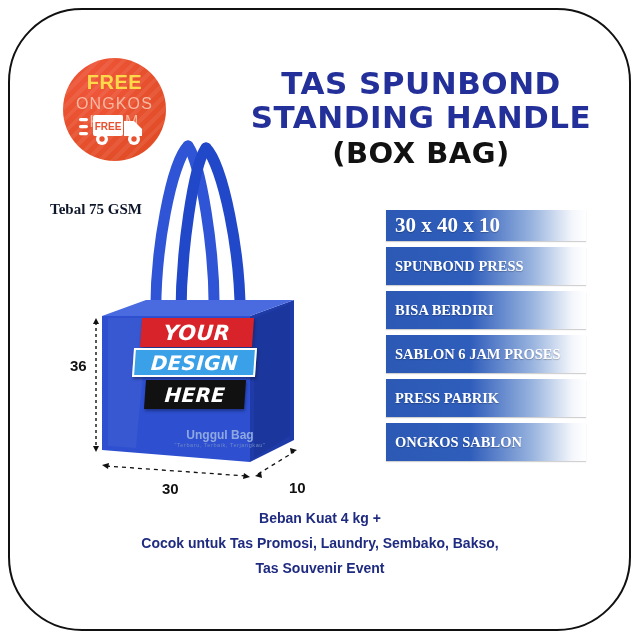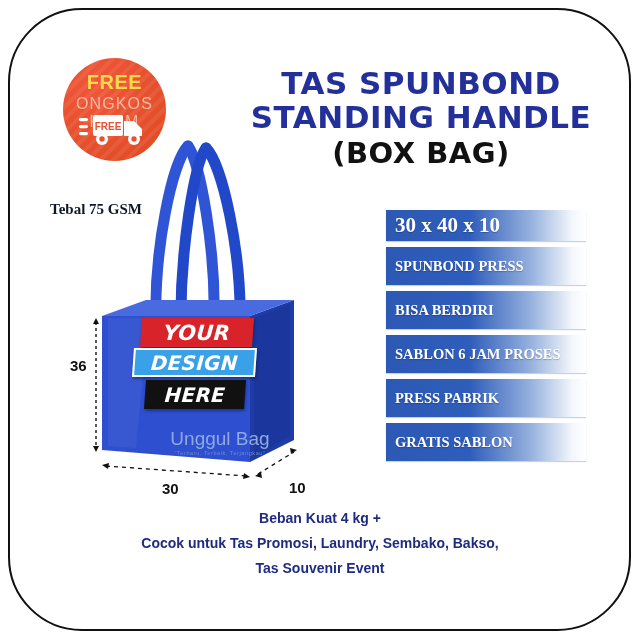--- a/index.html
+++ b/index.html
@@ -57,21 +57,21 @@
         letter-spacing:.3px;}
   .band.b1{left:8px;top:0;width:112px;background:#d8232a;transform:skewX(-4deg);}
   .band.b1 span{font-size:21px;}
   .band.b2{left:0;top:30px;width:123px;background:#3aa0e8;border:2px solid #fff;box-sizing:border-box;transform:skewX(-4deg);}
   .band.b2 span{font-size:20px;}
   .band.b3{left:12px;top:62px;width:100px;background:#111;transform:skewX(-4deg);}
   .band.b3 span{font-size:20px;}
 
   
   #wm{position:absolute;left:160px;top:428px;text-align:center;width:120px;}
-  #wm .wm1{color:#8fa9e0;font-size:19px;font-family:"Liberation Sans",sans-serif;}
+  #wm .wm1{color:#8fa9e0;font-size:12px;font-family:"Liberation Sans",sans-serif;font-weight:bold;}
   #wm .wm2{color:#6f8ac6;font-size:5.5px;letter-spacing:.6px;font-family:"Liberation Sans",sans-serif;}
 
   
   #caption{position:absolute;left:40px;top:506px;width:560px;text-align:center;color:#1f2b80;
         font-weight:bold;font-size:14px;line-height:25px;font-family:"Liberation Sans",sans-serif;}
 </style>
 </head>
 <body>
 
 <div id="card">
@@ -112,21 +112,21 @@
     <div class="fbar">
       <span>BISA BERDIRI</span>
     </div>
     <div class="fbar">
       <span>SABLON 6 JAM PROSES</span>
     </div>
     <div class="fbar">
       <span>PRESS PABRIK</span>
     </div>
     <div class="fbar">
-      <span>GRATIS SABLON</span>
+      <span>ONGKOS SABLON</span>
     </div>
   </div>
 
   <svg id="bag" viewBox="0 0 230 340">
 
     <path d="M68 182 C66 110 84 22 100 6" stroke="#2f55d6" stroke-width="11" fill="none" stroke-linecap="round"></path>
     <path d="M126 182 C128 110 112 22 100 6" stroke="#2f55d6" stroke-width="11" fill="none" stroke-linecap="round"></path>
 
     <path d="M93 185 C92 112 106 24 118 8" stroke="#2148c9" stroke-width="11" fill="none" stroke-linecap="round"></path>
     <path d="M152 186 C154 112 134 24 118 8" stroke="#2148c9" stroke-width="11" fill="none" stroke-linecap="round"></path>

